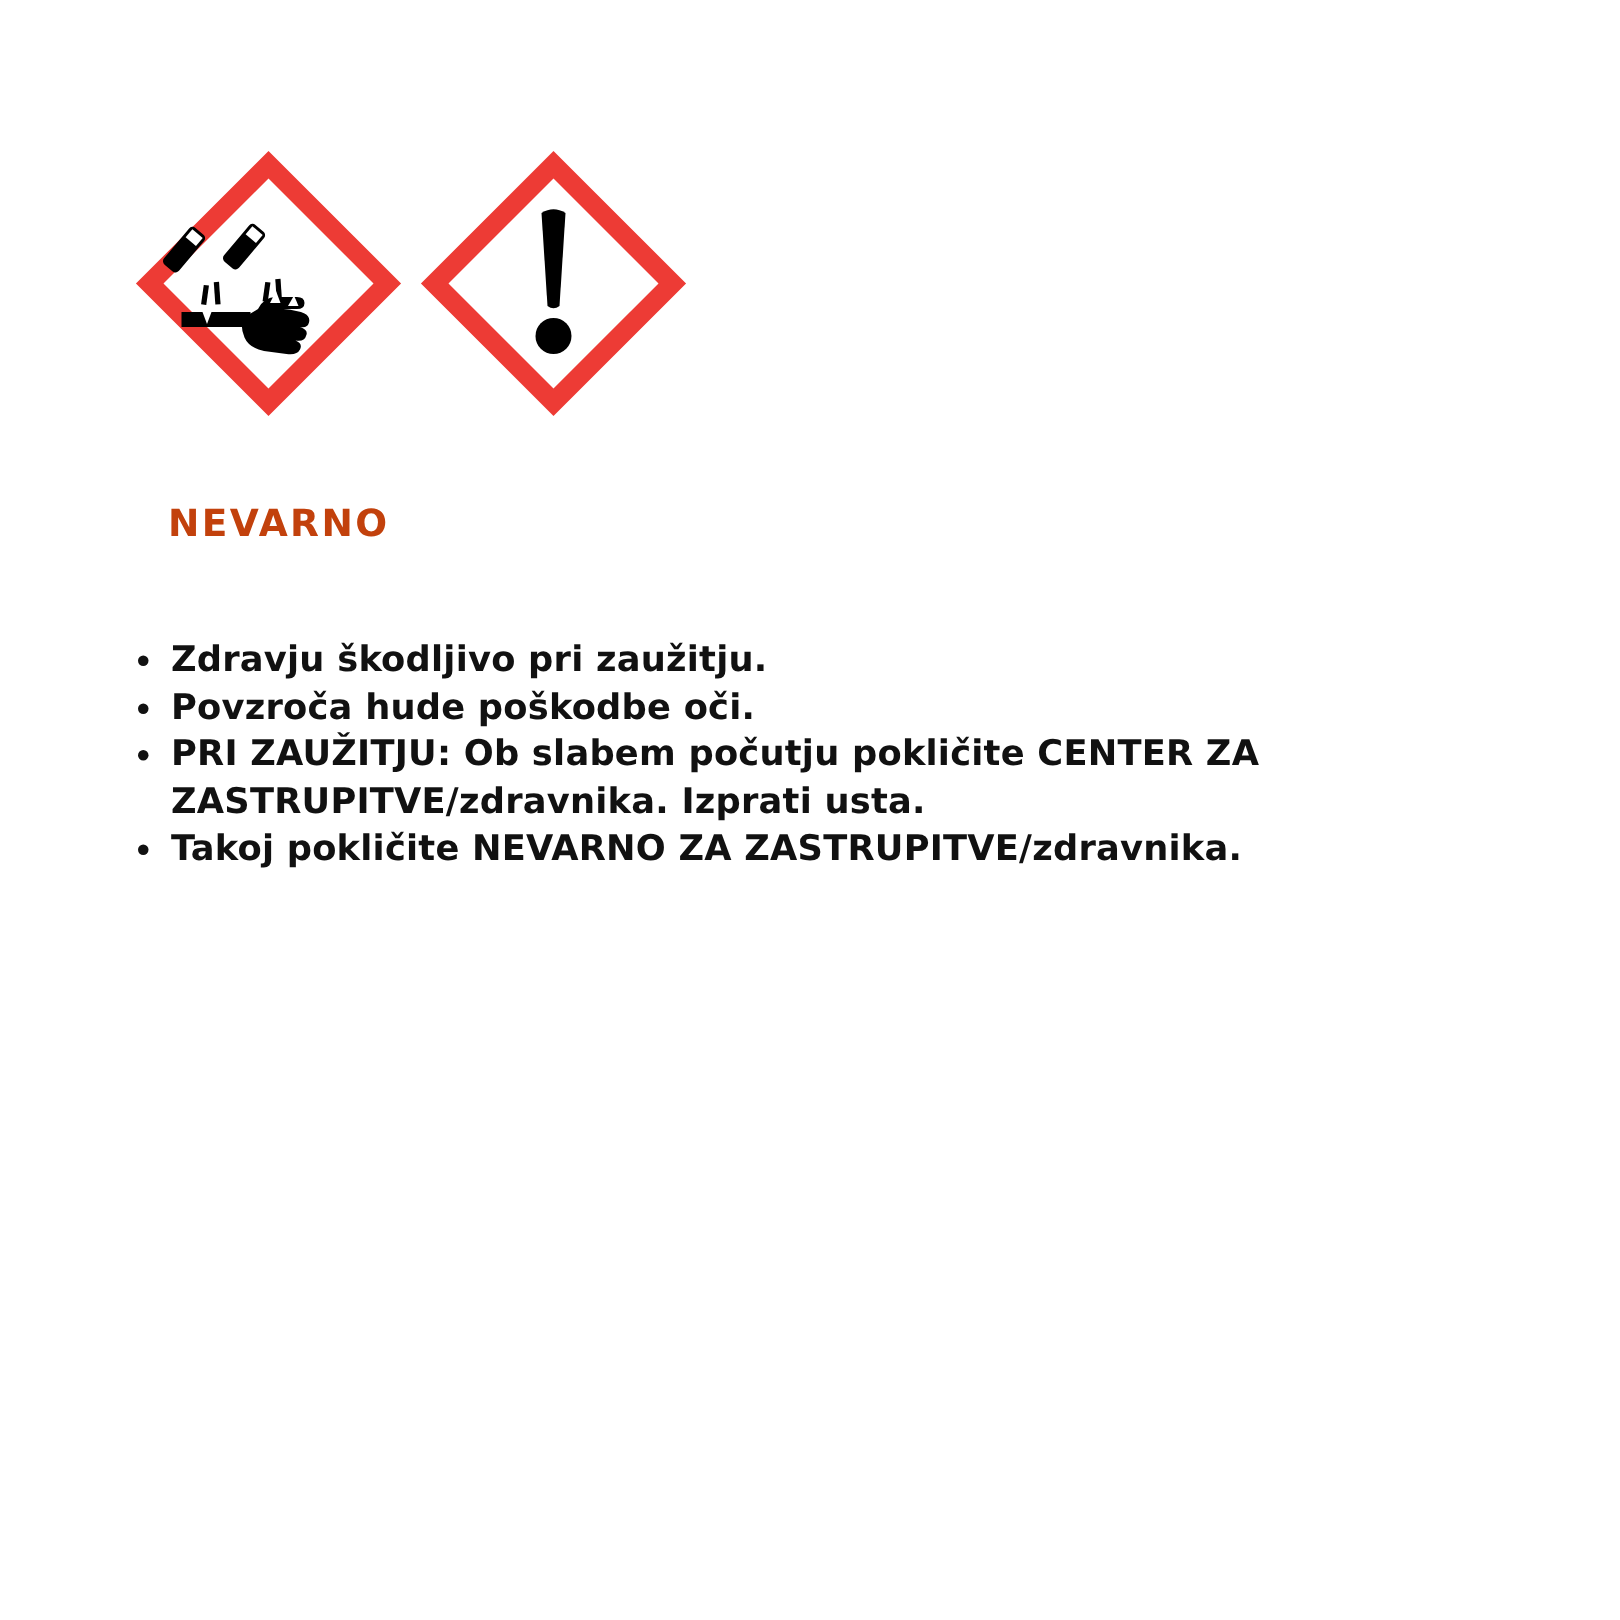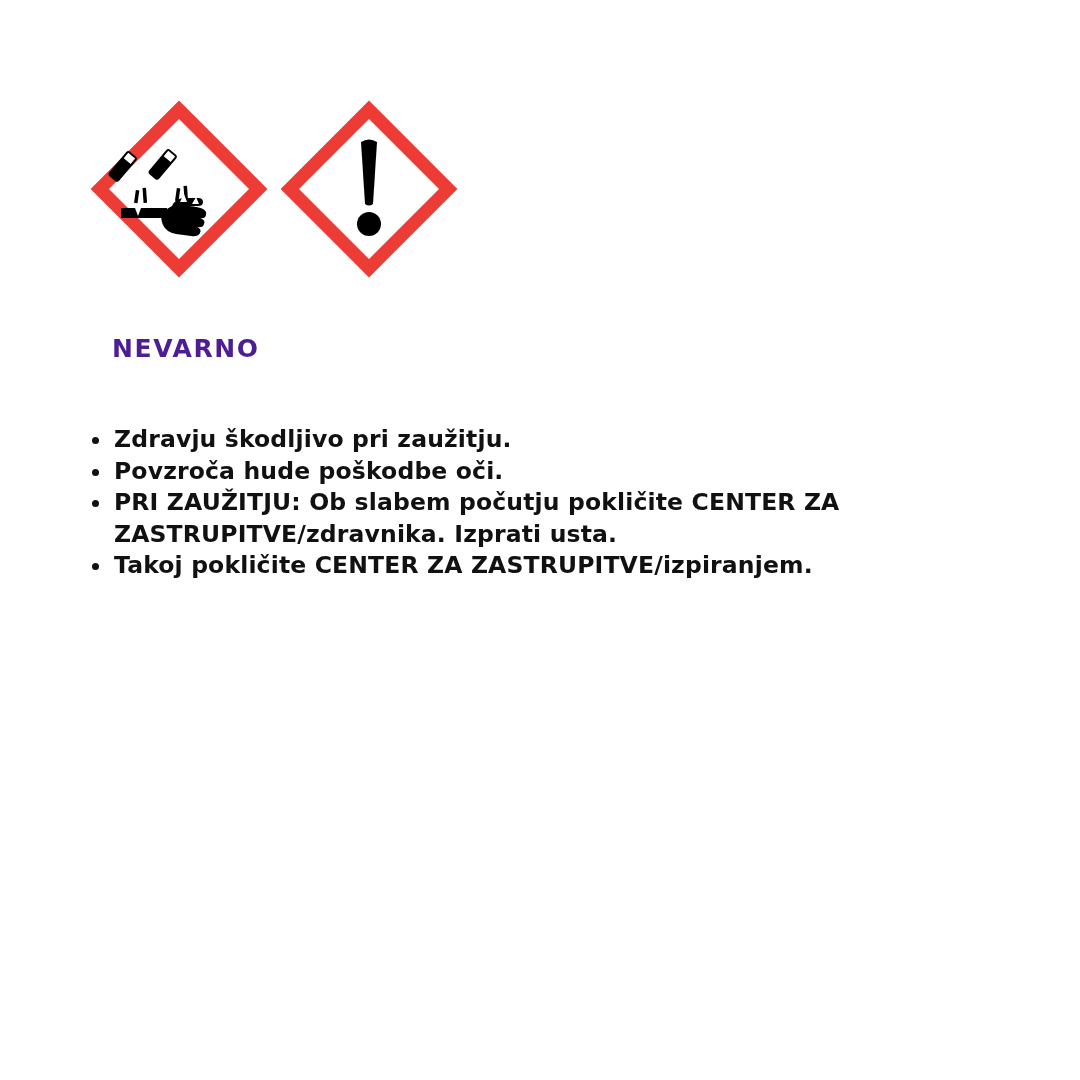--- a/index.html
+++ b/index.html
@@ -41,21 +41,21 @@
   }
 
   
   .signal-word {
     position: absolute;
     left: 112px;
     top: 334px;
     font-size: 25px;
     font-weight: bold;
     letter-spacing: 1.6px;
-    color: #4c1d95;
+    color: #c2410c;
   }
 
   
   .statements {
     position: absolute;
     left: 60px;
     top: 424px;
     width: 972px;
     margin: 0;
     padding: 0 0 0 28px;
@@ -135,16 +135,16 @@
     </div>
 
   </div>
 
   <div class="signal-word">NEVARNO</div>
 
   <ul class="statements">
     <li>Zdravju škodljivo pri zaužitju.</li>
     <li>Povzroča hude poškodbe oči.</li>
     <li>PRI ZAUŽITJU: Ob slabem počutju pokličite CENTER ZA ZASTRUPITVE/zdravnika. Izprati usta.</li>
-    <li>Takoj pokličite CENTER ZA ZASTRUPITVE/izpiranjem.</li>
+    <li>Takoj pokličite NEVARNO ZA ZASTRUPITVE/zdravnika.</li>
   </ul>
 
 </div>
 
 </body></html>

